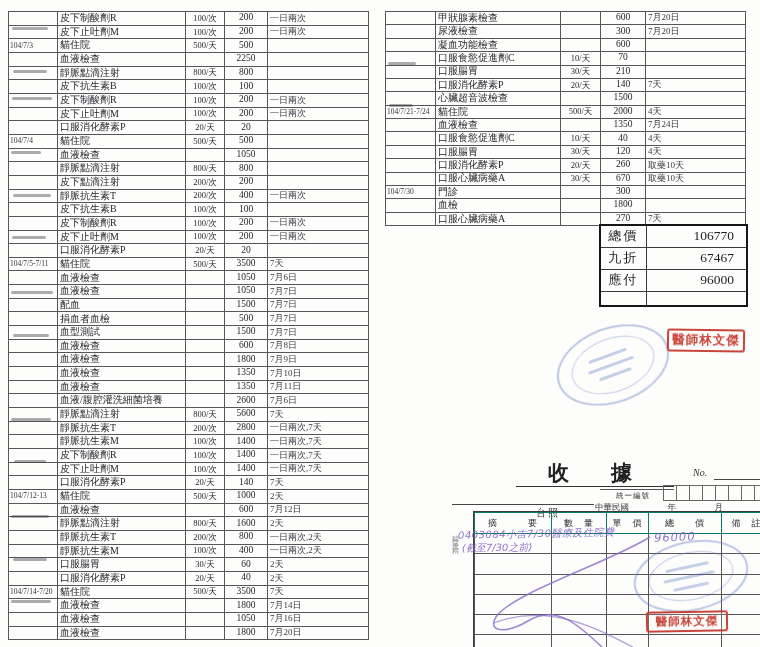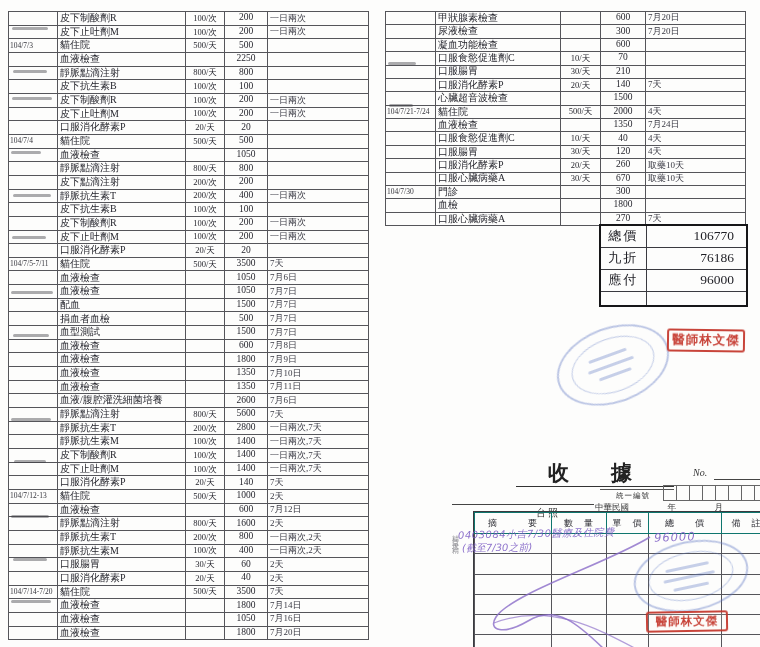--- a/index.html
+++ b/index.html
@@ -559,21 +559,21 @@
         <col style="width:46px">
         <col style="width:101px">
       </colgroup>
     <tbody id="ttb">
         <tr>
           <td class="tl">總價</td>
           <td class="tv">106770</td>
         </tr>
         <tr>
           <td class="tl">九折</td>
-          <td class="tv">76186</td>
+          <td class="tv">67467</td>
         </tr>
         <tr>
           <td class="tl">應付</td>
           <td class="tv">96000</td>
         </tr>
         <tr class="empty">
           <td class="tl"></td>
           <td class="tv"></td>
         </tr>
       </tbody>

